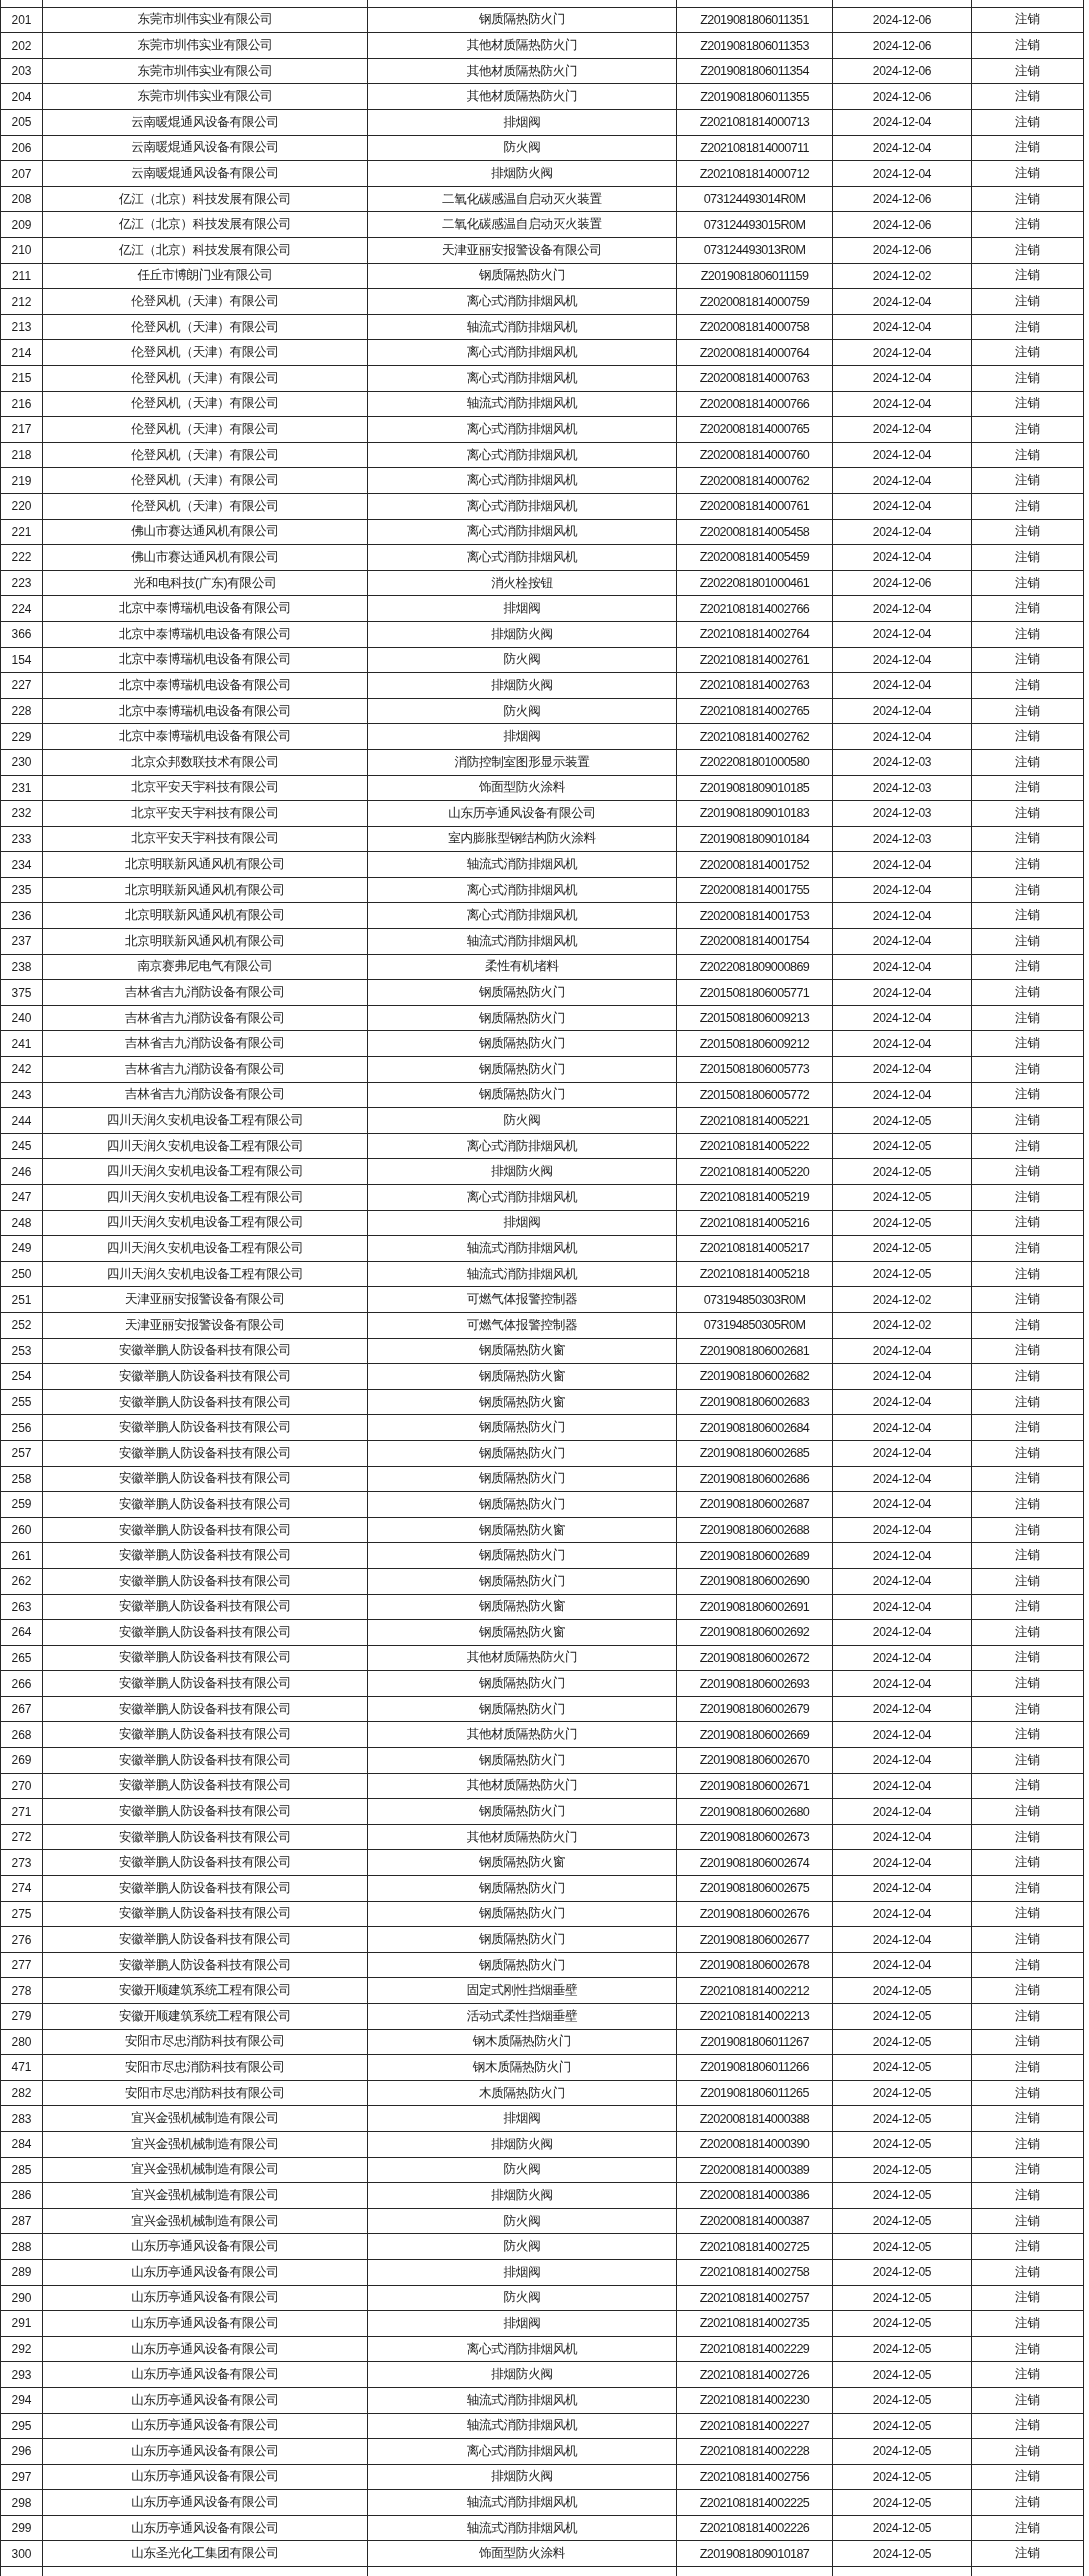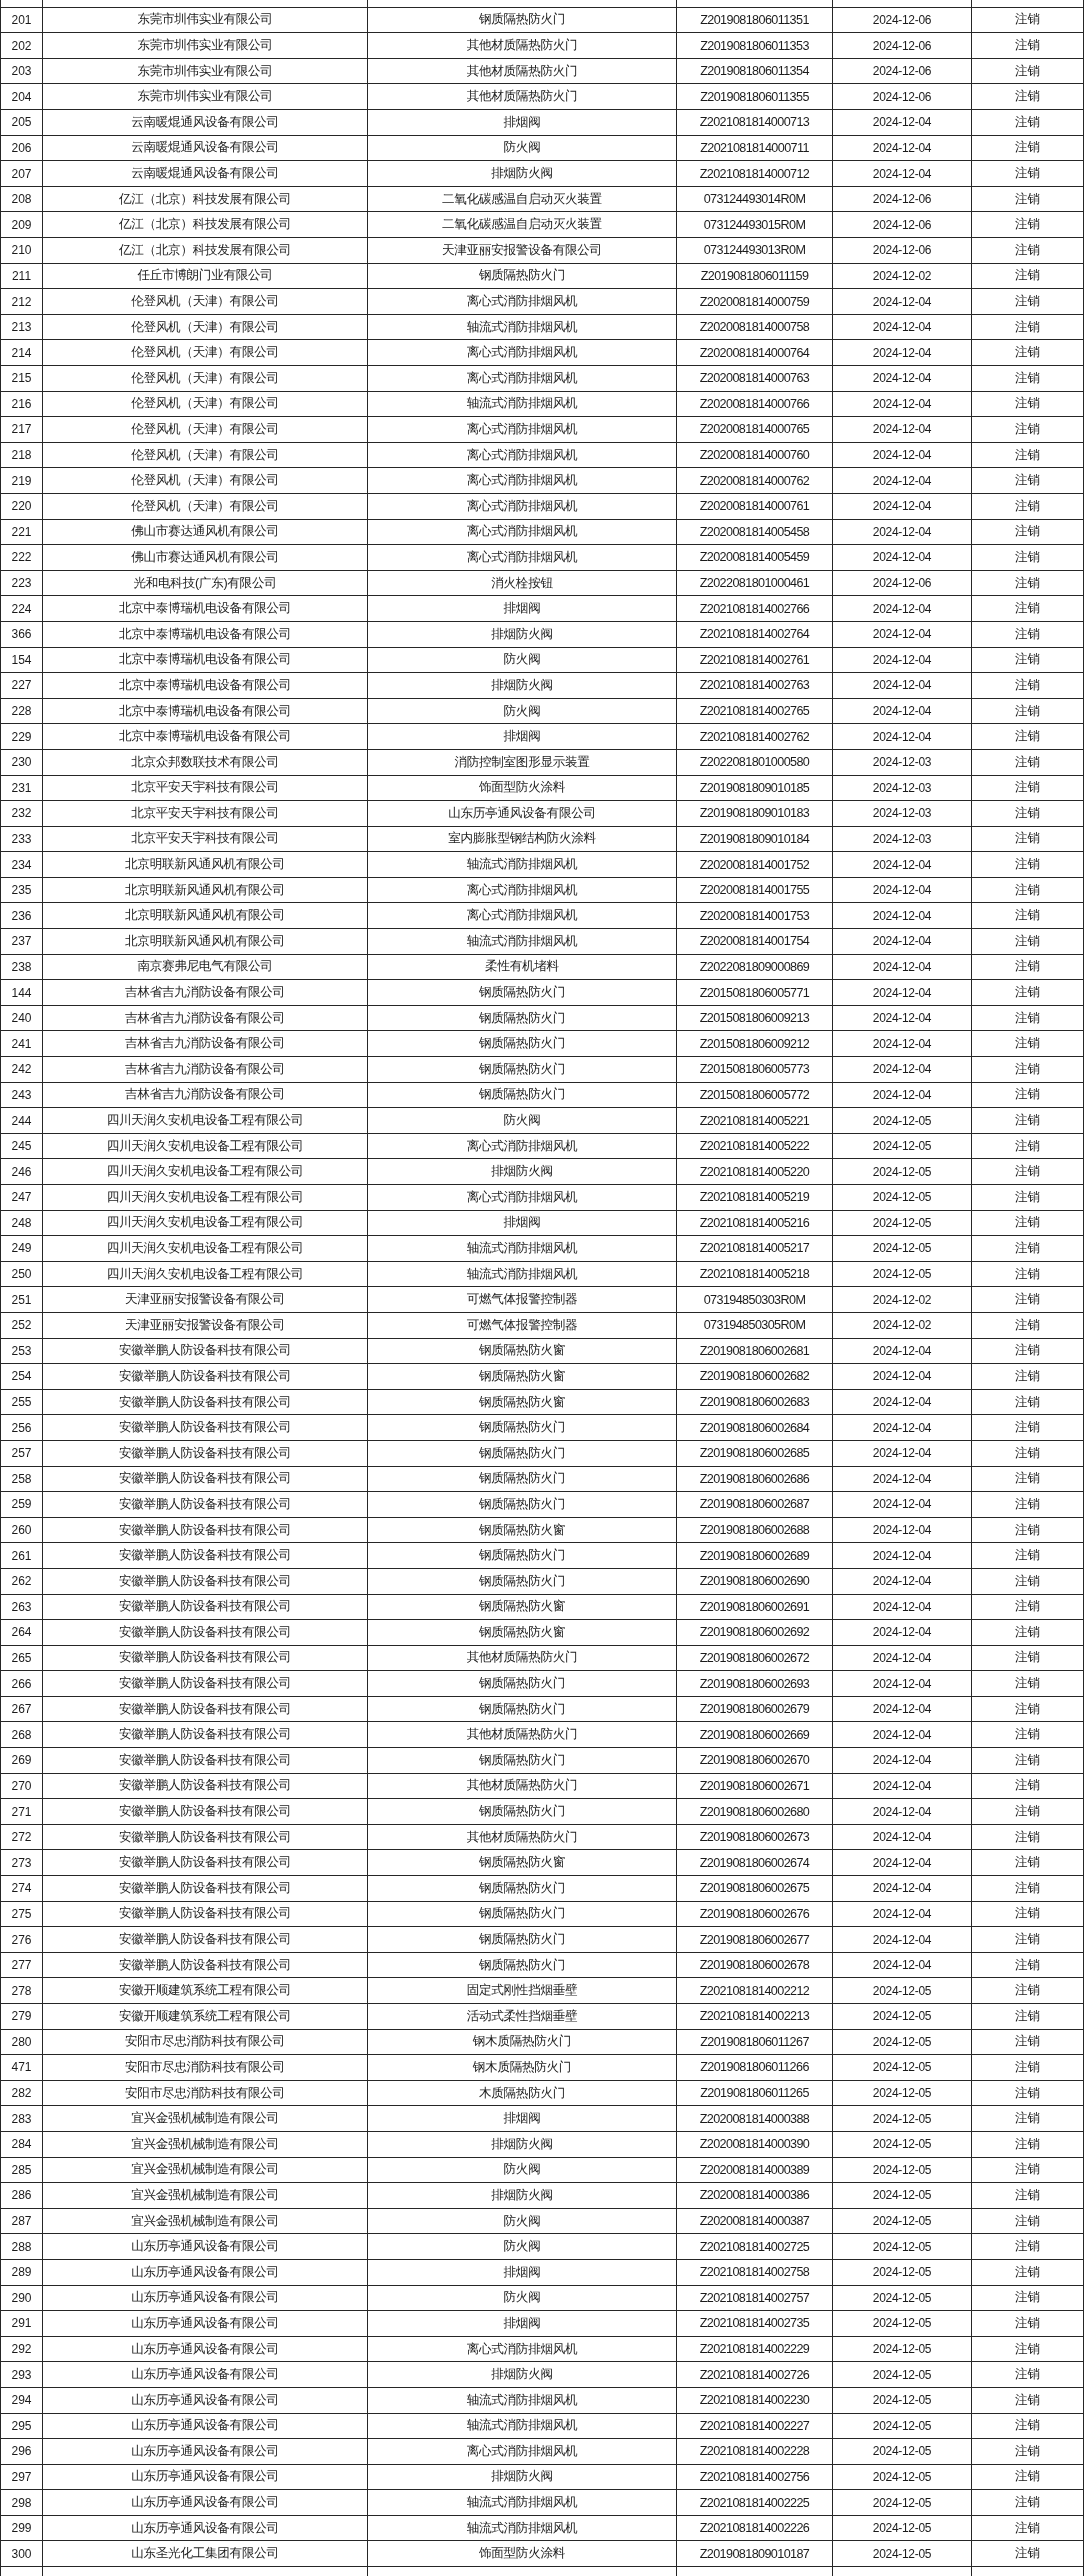--- a/index.html
+++ b/index.html
@@ -393,21 +393,21 @@
   <div class="row">
     <div class="cell c-no">238</div>
     <div class="cell c-company">南京赛弗尼电气有限公司</div>
     <div class="cell c-product">柔性有机堵料</div>
     <div class="cell c-cert">Z2022081809000869</div>
     <div class="cell c-date">2024-12-04</div>
     <div class="cell c-status">注销</div>
   </div>
 
   <div class="row">
-    <div class="cell c-no">144</div>
+    <div class="cell c-no">375</div>
     <div class="cell c-company">吉林省吉九消防设备有限公司</div>
     <div class="cell c-product">钢质隔热防火门</div>
     <div class="cell c-cert">Z2015081806005771</div>
     <div class="cell c-date">2024-12-04</div>
     <div class="cell c-status">注销</div>
   </div>
 
   <div class="row">
     <div class="cell c-no">240</div>
     <div class="cell c-company">吉林省吉九消防设备有限公司</div>

